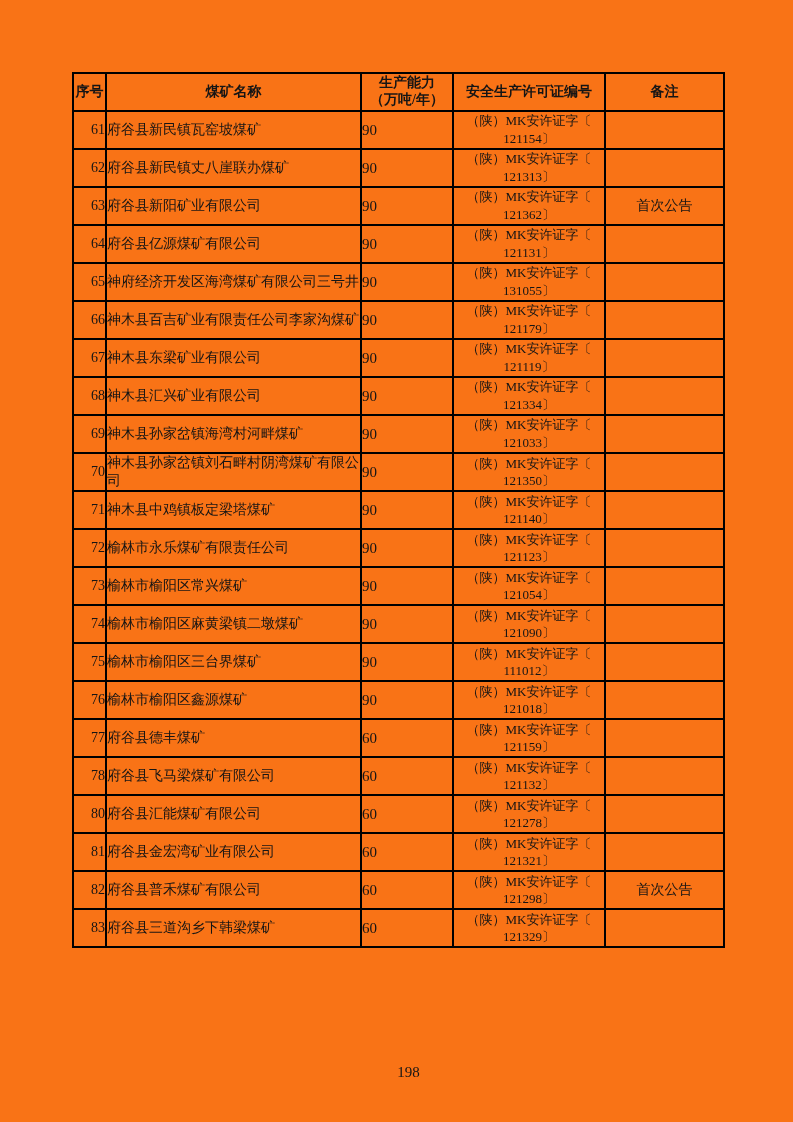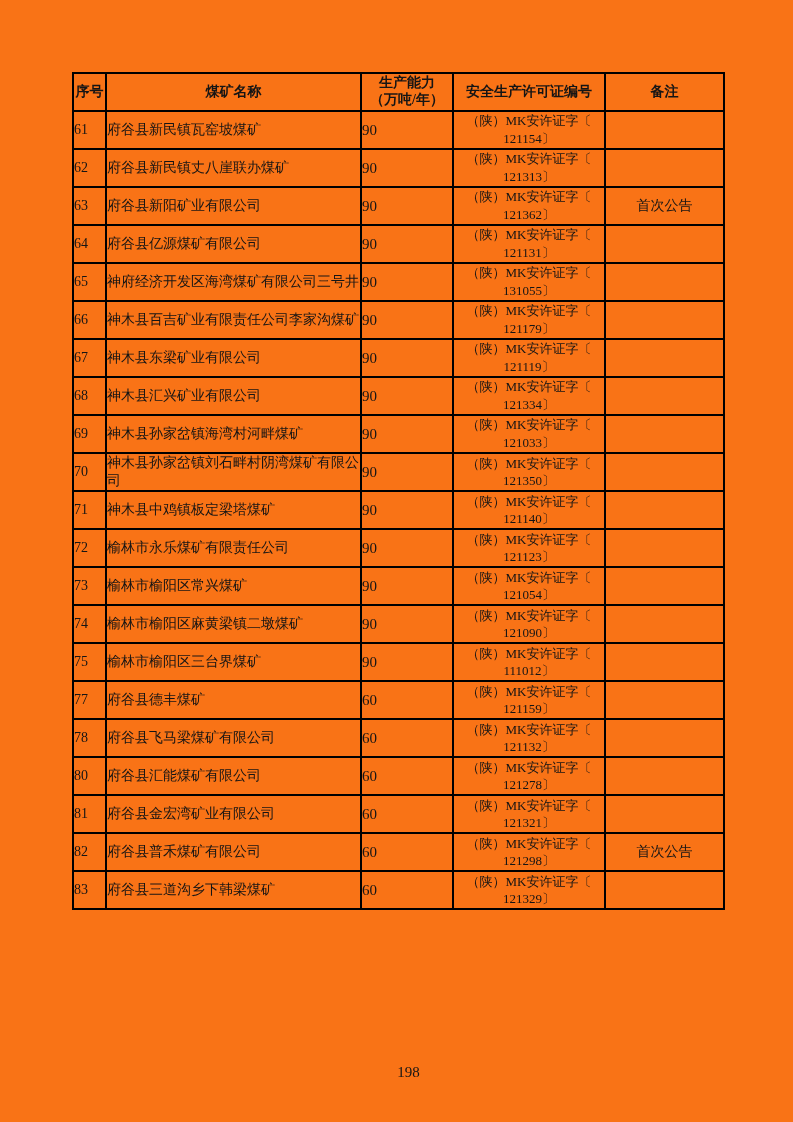--- a/index.html
+++ b/index.html
@@ -39,21 +39,21 @@
     height: 36px;
     font-size: 14px;
     font-weight: bold;
     text-align: center;
     line-height: 1.2;
   }
   .mine-table tbody td {
     height: 36px;
   }
   .c-no {
-    text-align: left;
+    text-align: right;
     font-size: 14px;
   }
   .c-name {
     text-align: left;
     padding: 2px 4px;
     font-size: 14px;
     line-height: 1.3;
   }
   .c-cap {
     font-size: 15px;
@@ -252,20 +252,30 @@
     <td class="c-no">75</td>
     <td class="c-name">榆林市榆阳区三台界煤矿</td>
     <td class="c-cap">90</td>
     <td class="c-lic">
       <div class="lic-line">（陕）MK安许证字〔</div>
       <div class="lic-line">111012〕</div>
     </td>
     <td class="c-note"></td>
   </tr>
         <tr>
+    <td class="c-no">76</td>
+    <td class="c-name">榆林市榆阳区鑫源煤矿</td>
+    <td class="c-cap">90</td>
+    <td class="c-lic">
+      <div class="lic-line">（陕）MK安许证字〔</div>
+      <div class="lic-line">121018〕</div>
+    </td>
+    <td class="c-note"></td>
+  </tr>
+        <tr>
     <td class="c-no">77</td>
     <td class="c-name">府谷县德丰煤矿</td>
     <td class="c-cap">60</td>
     <td class="c-lic">
       <div class="lic-line">（陕）MK安许证字〔</div>
       <div class="lic-line">121159〕</div>
     </td>
     <td class="c-note"></td>
   </tr>
         <tr>

